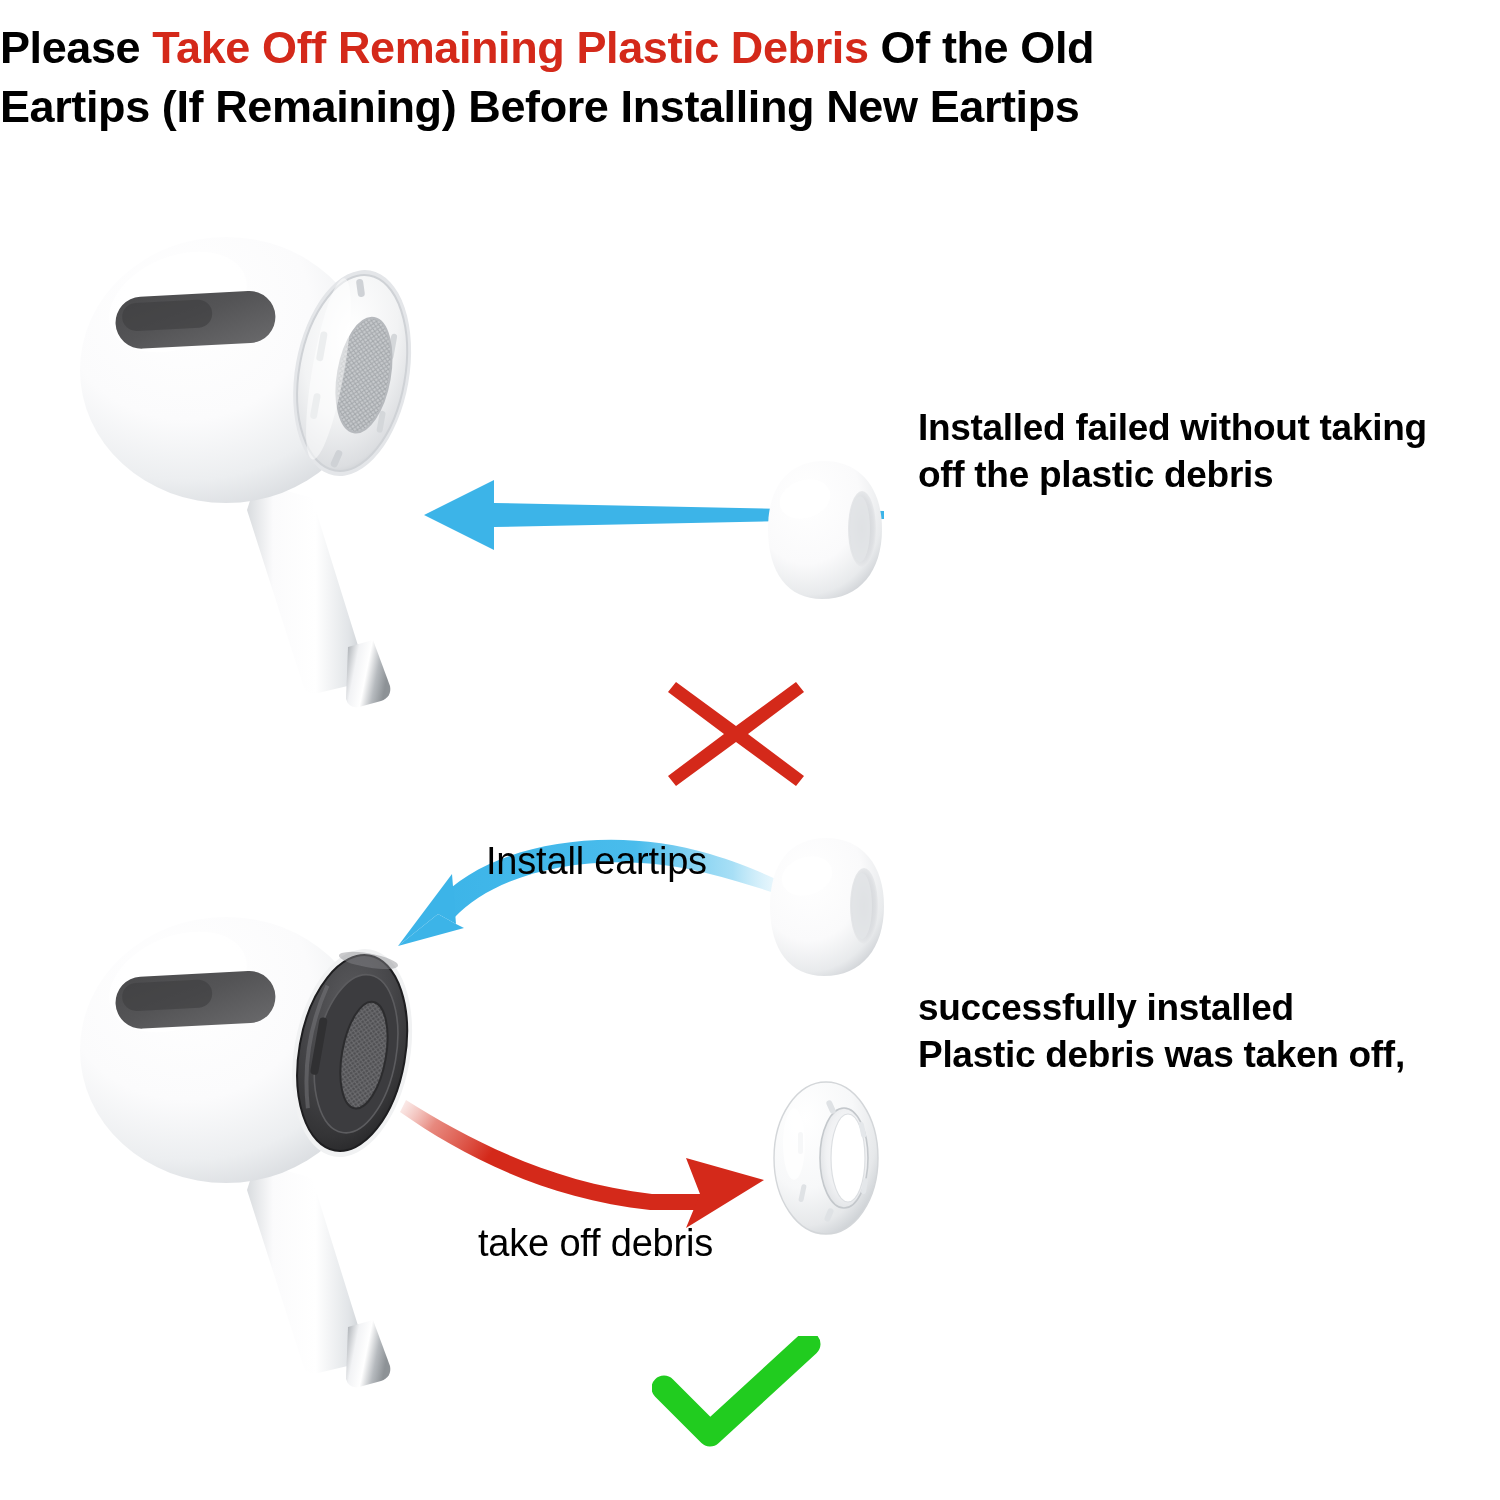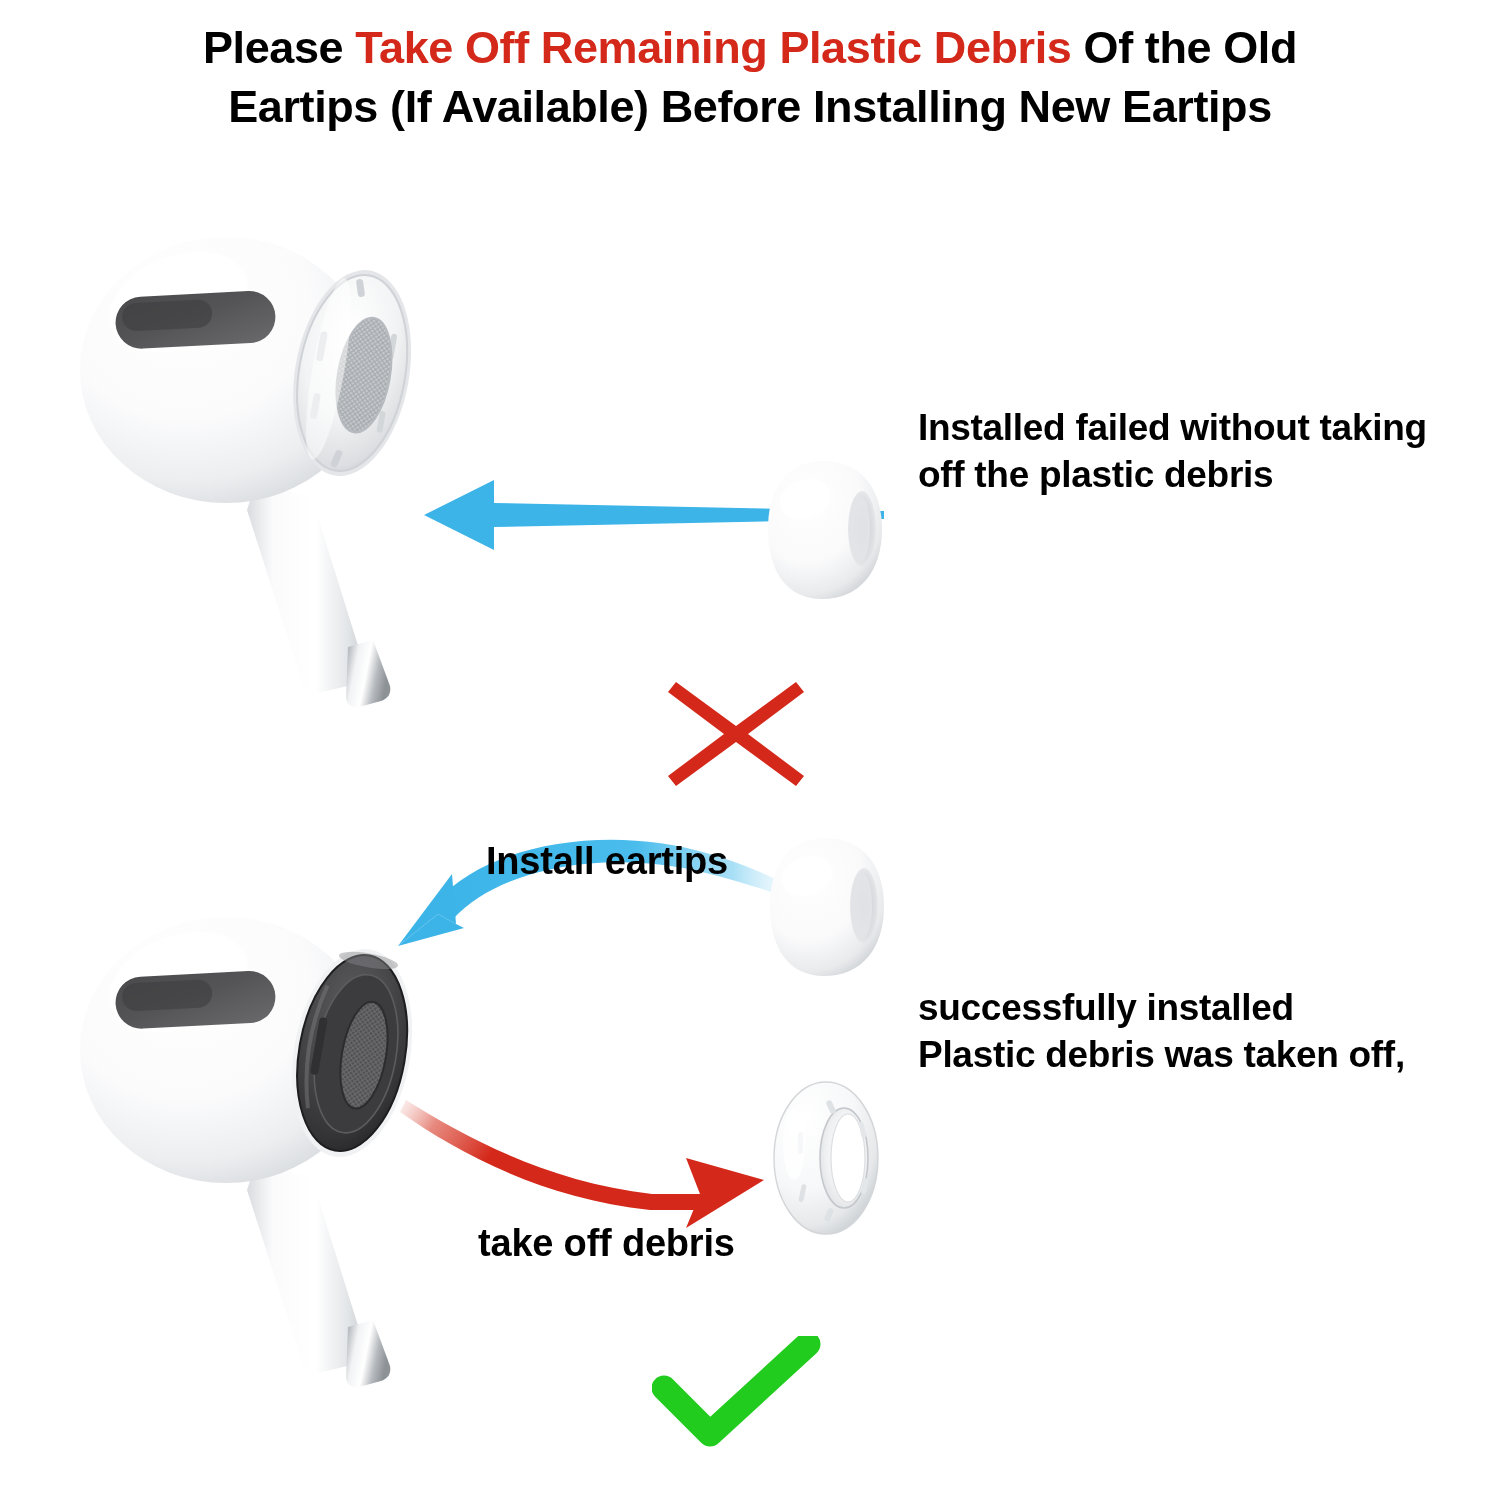--- a/index.html
+++ b/index.html
@@ -16,21 +16,21 @@
     font-family: "Liberation Sans", sans-serif;
     -webkit-font-smoothing: antialiased;
   }
 
   
   #title-block {
     position: absolute;
     left: 0;
     top: 18px;
     width: 1500px;
-    text-align: center;
+    text-align: left;
     font-weight: bold;
     font-size: 45px;
     line-height: 1.32;
     letter-spacing: -0.4px;
     color: #000000;
   }
   #title-block .hl {
     color: #D4291A;
   }
 
@@ -71,33 +71,33 @@
   .side-caption {
     position: absolute;
     font-weight: bold;
     font-size: 37px;
     line-height: 1.26;
     color: #000000;
     letter-spacing: -0.3px;
   }
   .inline-label {
     position: absolute;
-    font-weight: bold;
+    font-weight: normal;
     font-size: 38px;
     color: #000000;
     letter-spacing: -0.2px;
     white-space: nowrap;
   }
 </style>
 </head>
 <body>
 
 <div id="title-block">
   <div><span>Please </span><span class="hl">Take Off Remaining Plastic Debris</span><span> Of the Old</span></div>
-  <div>Eartips (If Available) Before Installing New Eartips</div>
+  <div>Eartips (If Remaining) Before Installing New Eartips</div>
 </div>
 
 <div class="panel" id="panel-fail">
 
   <div class="airpod" style="left:60px; top:40px;">
     <svg viewBox="0 0 430 500" xmlns="http://www.w3.org/2000/svg">
       <defs>
         <radialGradient id="bodyG1" cx="36%" cy="26%" r="82%">
           <stop offset="0%" stop-color="#ffffff"></stop>
           <stop offset="52%" stop-color="#fbfbfc"></stop>

